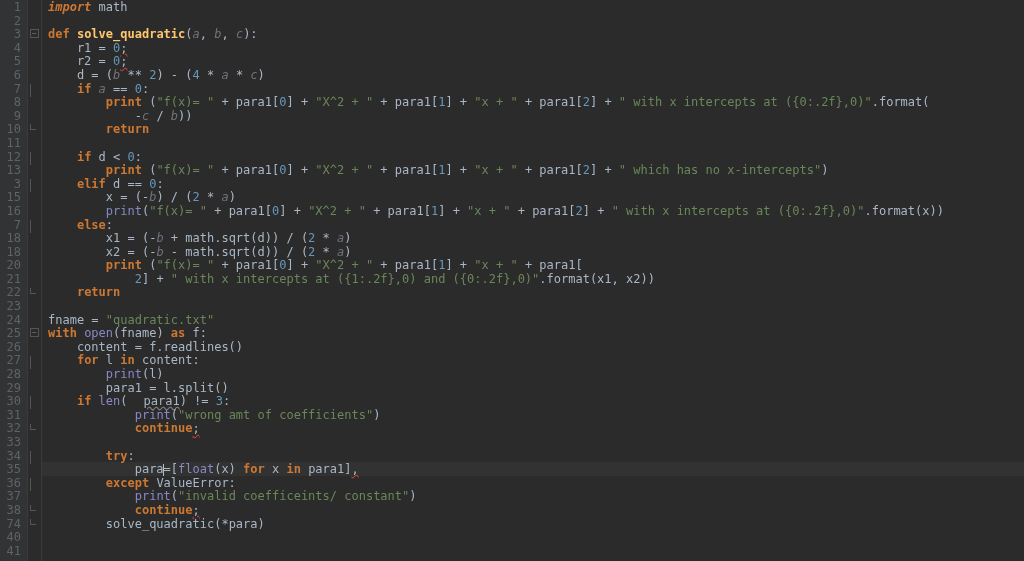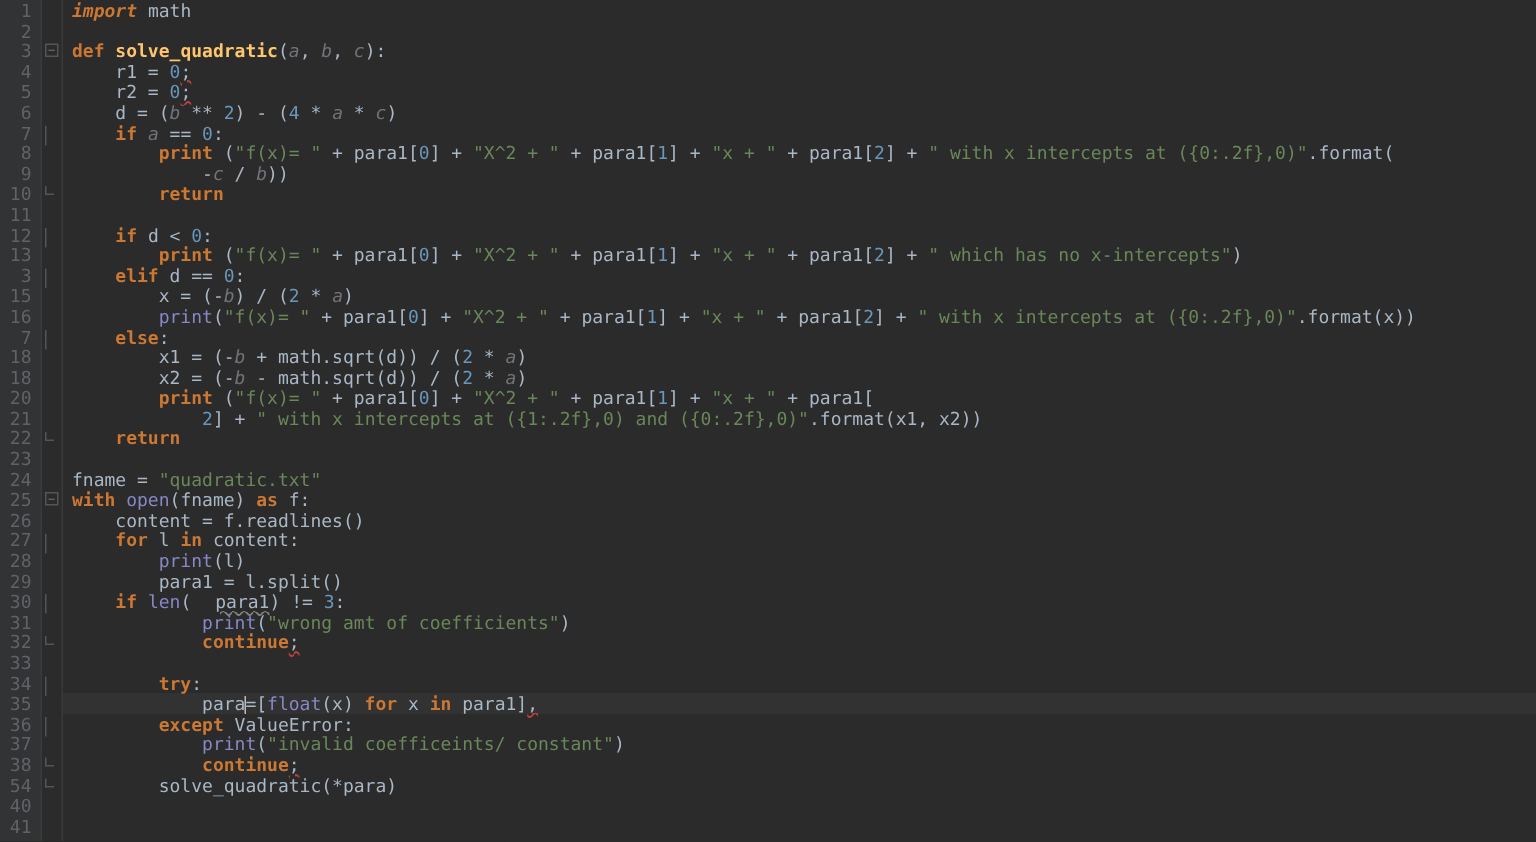--- a/index.html
+++ b/index.html
@@ -116,21 +116,21 @@
       <div class="ln">29</div>
       <div class="ln">30</div>
       <div class="ln">31</div>
       <div class="ln">32</div>
       <div class="ln">33</div>
       <div class="ln">34</div>
       <div class="ln">35</div>
       <div class="ln">36</div>
       <div class="ln">37</div>
       <div class="ln">38</div>
-      <div class="ln">54</div>
+      <div class="ln">74</div>
       <div class="ln">40</div>
       <div class="ln">41</div>
     </div>
   <div class="fold-col" id="foldcol">
       <div class="fold-mark" style="top: 29.2px;">−</div>
       <div class="fold-mark" style="top: 83.6px; border-top: none; border-right: none; border-bottom: none; border-left: 1px solid rgb(85, 85, 85); border-image: initial; height: 13px; width: 1px;"></div>
       <div class="fold-mark" style="top: 124.4px; border-top: none; border-right: none; border-bottom: 1px solid rgb(85, 85, 85); border-left: 1px solid rgb(85, 85, 85); border-image: initial; height: 6px; width: 6px;"></div>
       <div class="fold-mark" style="top: 151.6px; border-top: none; border-right: none; border-bottom: none; border-left: 1px solid rgb(85, 85, 85); border-image: initial; height: 13px; width: 1px;"></div>
       <div class="fold-mark" style="top: 178.8px; border-top: none; border-right: none; border-bottom: none; border-left: 1px solid rgb(85, 85, 85); border-image: initial; height: 13px; width: 1px;"></div>
       <div class="fold-mark" style="top: 219.6px; border-top: none; border-right: none; border-bottom: none; border-left: 1px solid rgb(85, 85, 85); border-image: initial; height: 13px; width: 1px;"></div>

